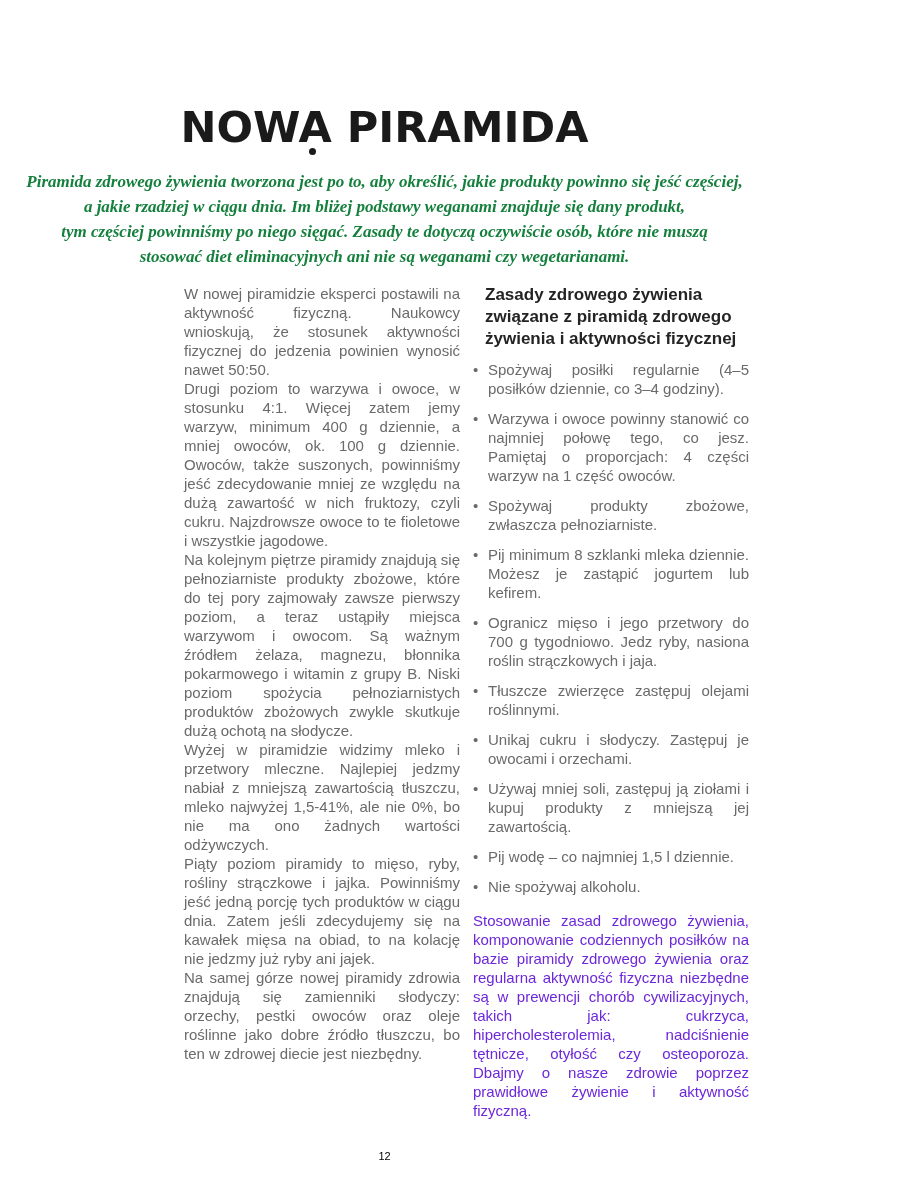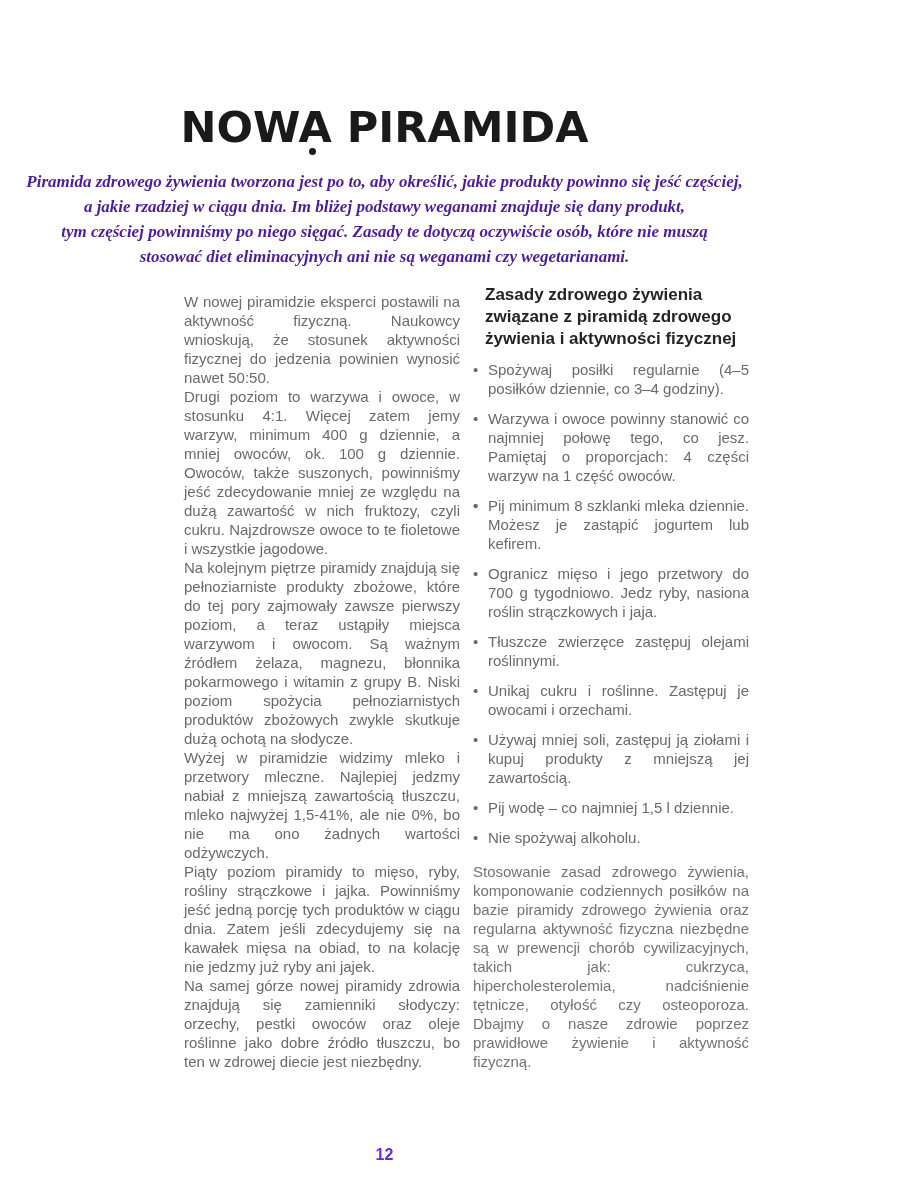--- a/index.html
+++ b/index.html
@@ -43,31 +43,30 @@
 
   
   .intro {
     margin-top: 17px;
     text-align: center;
     font-family: "Liberation Serif", serif;
     font-style: italic;
     font-weight: bold;
     font-size: 17px;
     line-height: 25px;
-    color: #4c1d95;
+    color: #15803d;
   }
   .intro-line { white-space: nowrap; }
 
   
   .columns {
     display: flex;
     gap: 13px;
     margin: 15px 0 0 184px;
     width: 566px;
-    align-items: center;
   }
   .col { width: 276px; }
 
   .col-left p {
     margin: 0;
     font-size: 15px;
     line-height: 19px;
     color: #6a6a6a;
     text-align: justify;
   }
@@ -96,36 +95,36 @@
   .bullet-dot {
     position: absolute;
     left: 0;
     top: 0;
     color: #6a6a6a;
   }
   .closing {
     margin: 15px 0 8px 0;
     font-size: 15px;
     line-height: 19px;
-    color: #737373;
+    color: #6d28d9;
     text-align: justify;
   }
 
   
   .page-footer {
     position: absolute;
     left: 0;
     right: 0;
     bottom: 36px;
     text-align: center;
   }
   .pagenum {
-    font-weight: bold;
-    font-size: 16px;
-    color: #6d28d9;
+    font-weight: normal;
+    font-size: 11px;
+    color: #000000;
   }
 </style>
 </head>
 <body>
 
 <div class="page">
 
   <header class="title-block">
     <h1>
       <span class="t-line">NOWA PIRAMIDA</span>
@@ -149,25 +148,25 @@
       <p>Wyżej w piramidzie widzimy mleko i przetwory mleczne. Najlepiej jedzmy nabiał z mniejszą zawartością tłuszczu, mleko najwyżej 1,5-41%, ale nie 0%, bo nie ma ono żadnych wartości odżywczych.</p>
       <p>Piąty poziom piramidy to mięso, ryby, rośliny strączkowe i jajka. Powinniśmy jeść jedną porcję tych produktów w ciągu dnia. Zatem jeśli zdecydujemy się na kawałek mięsa na obiad, to na kolację nie jedzmy już ryby ani jajek.</p>
       <p>Na samej górze nowej piramidy zdrowia znajdują się zamienniki słodyczy: orzechy, pestki owoców oraz oleje roślinne jako dobre źródło tłuszczu, bo ten w zdrowej diecie jest niezbędny.</p>
     </div>
 
     <div class="col col-right">
       <h2>Zasady zdrowego żywienia związane z piramidą zdrowego żywienia i aktywności fizycznej</h2>
       <ul class="rules-list">
         <li><span class="bullet-dot">•</span><span>Spożywaj posiłki regularnie (4–5 posiłków dziennie, co 3–4 godziny).</span></li>
         <li><span class="bullet-dot">•</span><span>Warzywa i owoce powinny stanowić co najmniej połowę tego, co jesz. Pamiętaj o proporcjach: 4 części warzyw na 1 część owoców.</span></li>
-        <li><span class="bullet-dot">•</span></li>
+        <li><span class="bullet-dot">•</span><span>Spożywaj produkty zbożowe, zwłaszcza pełnoziarniste.</span></li>
         <li><span class="bullet-dot">•</span><span>Pij minimum 8 szklanki mleka dziennie. Możesz je zastąpić jogurtem lub kefirem.</span></li>
         <li><span class="bullet-dot">•</span><span>Ogranicz mięso i jego przetwory do 700 g tygodniowo. Jedz ryby, nasiona roślin strączkowych i jaja.</span></li>
         <li><span class="bullet-dot">•</span><span>Tłuszcze zwierzęce zastępuj olejami roślinnymi.</span></li>
-        <li><span class="bullet-dot">•</span><span>Unikaj cukru i roślinne. Zastępuj je owocami i orzechami.</span></li>
+        <li><span class="bullet-dot">•</span><span>Unikaj cukru i słodyczy. Zastępuj je owocami i orzechami.</span></li>
         <li><span class="bullet-dot">•</span><span>Używaj mniej soli, zastępuj ją ziołami i kupuj produkty z mniejszą jej zawartością.</span></li>
         <li><span class="bullet-dot">•</span><span>Pij wodę – co najmniej 1,5 l dziennie.</span></li>
         <li><span class="bullet-dot">•</span><span>Nie spożywaj alkoholu.</span></li>
       </ul>
       <p class="closing">Stosowanie zasad zdrowego żywienia, komponowanie codziennych posiłków na bazie piramidy zdrowego żywienia oraz regularna aktywność fizyczna niezbędne są w prewencji chorób cywilizacyjnych, takich jak: cukrzyca, hipercholesterolemia, nadciśnienie tętnicze, otyłość czy osteoporoza. Dbajmy o nasze zdrowie poprzez prawidłowe żywienie i aktywność fizyczną.</p>
     </div>
 
   </section>
 
   <footer class="page-footer">

